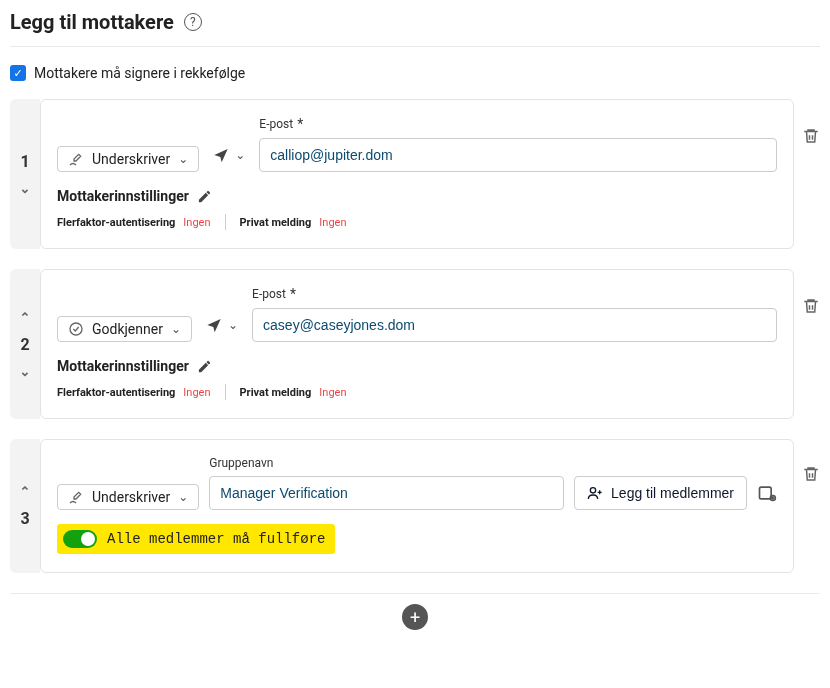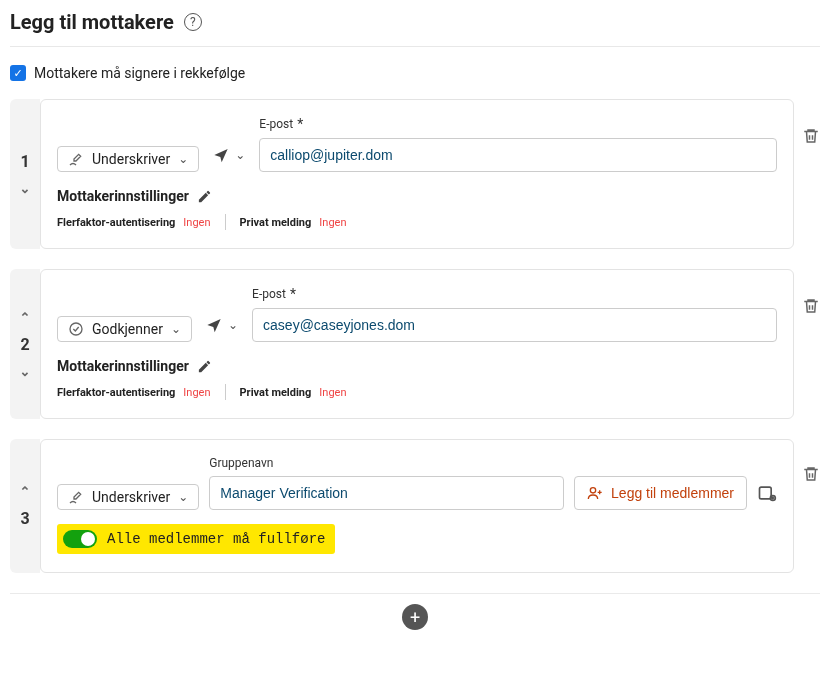--- a/index.html
+++ b/index.html
@@ -156,21 +156,21 @@
       display: inline-flex;
       align-items: center;
       gap: 8px;
       border: 1px solid #ccc;
       border-radius: 4px;
       height: 34px;
       padding: 0 12px;
       background: #fff;
       cursor: pointer;
       font-size: 14px;
-      color: #c2410c;
+      color: #0f172a;
     }
     .config-icon {
       display:inline-flex;
       color:#555;
       cursor:pointer;
       height:34px;
       align-items:center;
     }
     .toggle-row {
       display: inline-flex;

